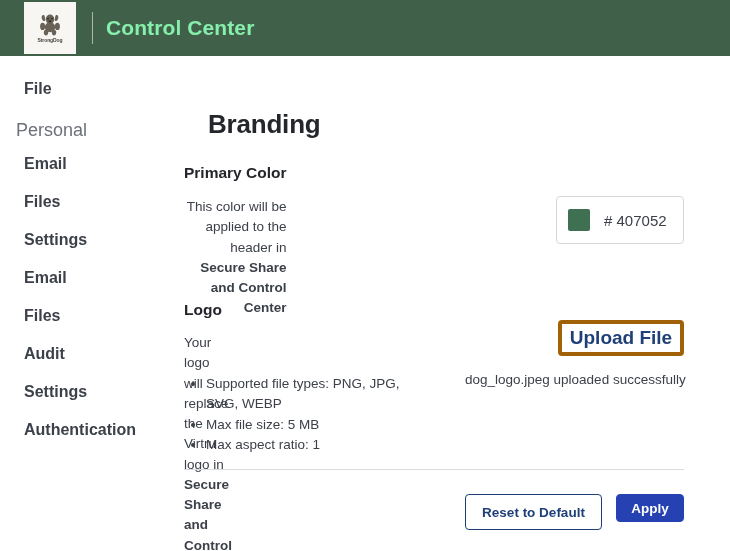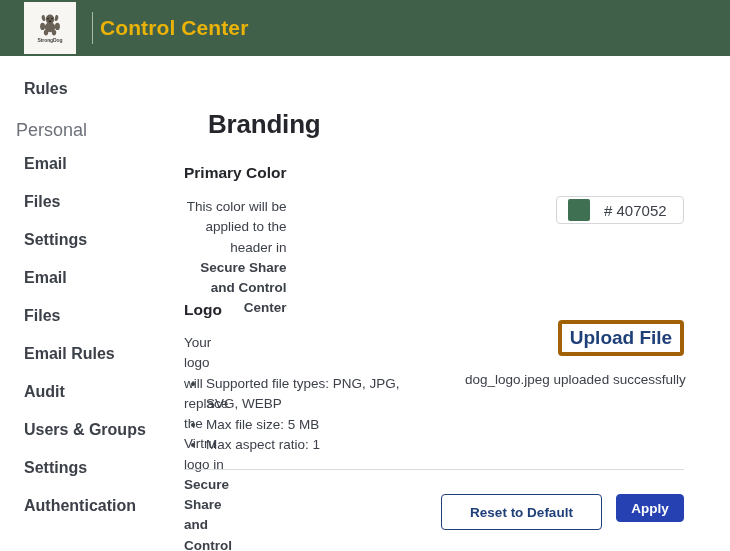--- a/index.html
+++ b/index.html
@@ -40,25 +40,25 @@
     line-height: 1;
   }
   .header-divider {
     position: absolute;
     left: 92px; top: 12px;
     width: 1px; height: 32px;
     background: rgba(255,255,255,0.55);
   }
   .header-title {
     position: absolute;
-    left: 100px; top: 0;
+    left: 106px; top: 0;
     height: 56px;
     display: flex;
     align-items: center;
-    color: #eab308;
+    color: #86efac;
     font-size: 21px;
     font-weight: bold;
     letter-spacing: 0.1px;
   }
 
   
   .sidebar {
     position: absolute;
     left: 0; top: 56px;
     width: 184px; height: 495px;
@@ -110,21 +110,21 @@
   }
   .section-desc b { font-weight: bold; }
 
   
   .primary-color-section { position: absolute; left: 0; top: 108px; text-align: right; }
   .primary-color-section .section-desc { position: absolute; top: 33px; left: 0; }
 
   .color-field {
     position: absolute;
     left: 372px; top: 140px;
-    width: 128px; height: 28px;
+    width: 128px; height: 48px;
     border: 1px solid #d4d6da;
     border-radius: 4px;
     background: #ffffff;
     display: flex;
     align-items: center;
     padding-left: 11px;
     gap: 14px;
   }
   .color-swatch {
     width: 22px; height: 22px;
@@ -182,21 +182,21 @@
   }
   .actions {
     position: absolute;
     left: 0; top: 438px;
     width: 500px;
     display: flex;
     justify-content: flex-end;
     gap: 14px;
   }
   .btn-secondary {
-    width: 161px; height: 36px;
+    width: 137px; height: 36px;
     border: 1px solid #1f3f78;
     border-radius: 4px;
     background: #ffffff;
     color: #1f3f78;
     font-size: 13.5px;
     font-weight: bold;
     font-family: "Liberation Sans", sans-serif;
     cursor: pointer;
   }
   .btn-primary {
@@ -233,30 +233,28 @@
         <ellipse cx="13" cy="8.3" rx="1.3" ry="0.95"></ellipse>
       </g>
     </svg>
     <div class="logo-wordmark">StrongDog</div>
   </div>
   <div class="header-divider"></div>
   <div class="header-title">Control Center</div>
 </div>
 
 <nav class="sidebar" id="sidebar">
-    <div class="nav-item">Rules</div>
+    <div class="nav-item">File</div>
     <div class="nav-group-label">Personal</div>
     <div class="nav-item">Email</div>
     <div class="nav-item">Files</div>
     <div class="nav-item">Settings</div>
     <div class="nav-item">Email</div>
     <div class="nav-item">Files</div>
-    <div class="nav-item">Email Rules</div>
     <div class="nav-item">Audit</div>
-    <div class="nav-item">Users &amp; Groups</div>
     <div class="nav-item">Settings</div>
     <div class="nav-item">Authentication</div>
   </nav>
 
 <main class="content">
 
   <h1 class="page-title">Branding</h1>
 
   <section class="primary-color-section">
     <div class="section-heading">Primary Color</div>

